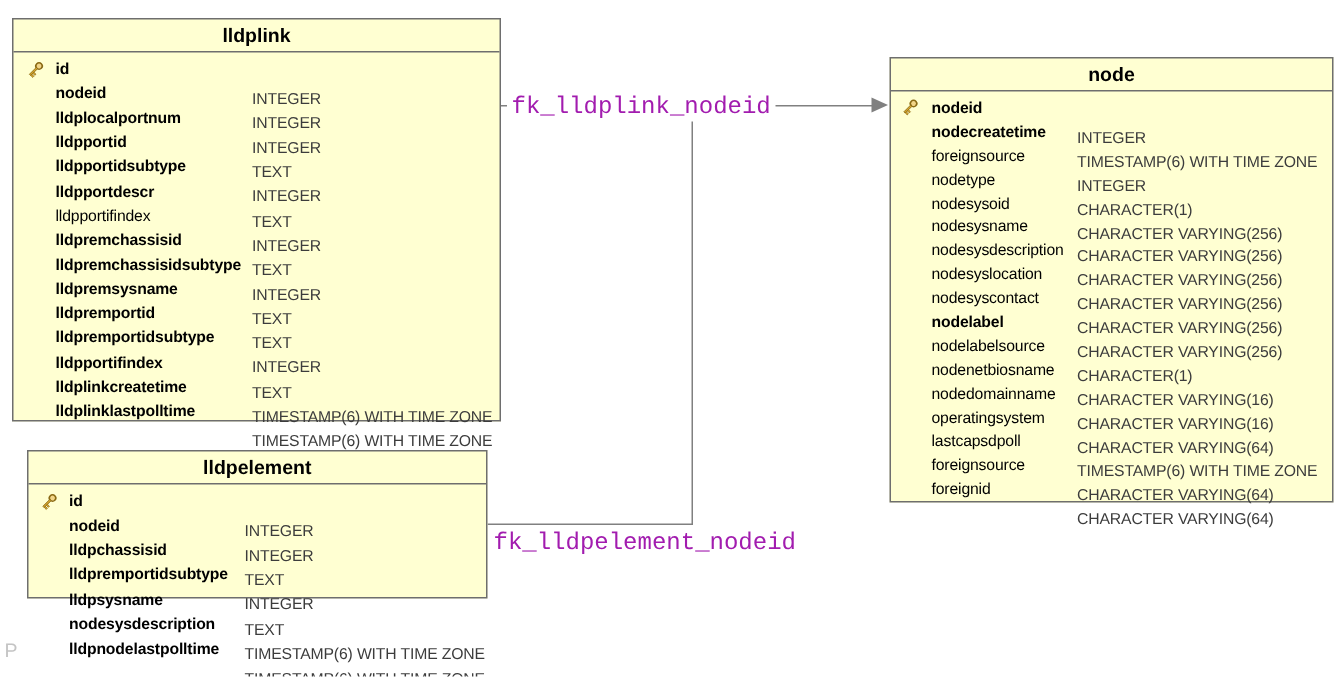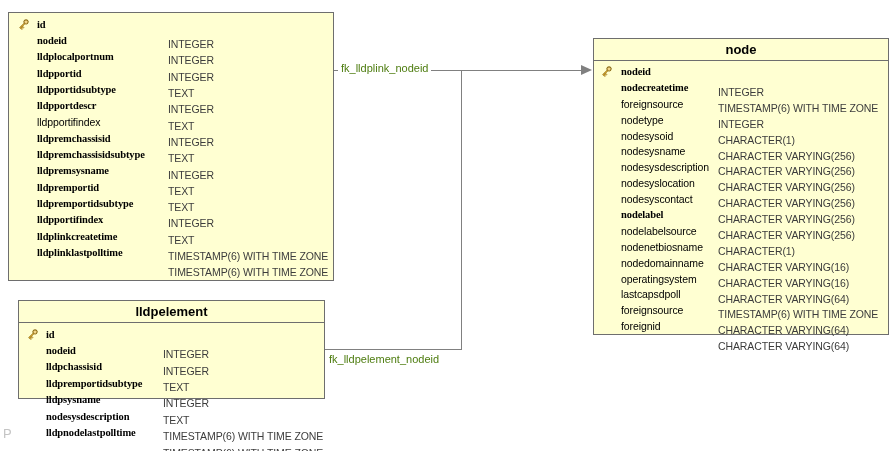--- a/index.html
+++ b/index.html
@@ -31,21 +31,21 @@
     display:flex;
     align-items:center;
     white-space:nowrap;
   }
   .kcell{display:inline-flex; align-items:center;}
   .ncell{
     font-size:10.5px;
     letter-spacing:-0.1px;
     color:#000;
   }
-  .ncell.b{font-weight:bold;font-family:Liberation Serif, serif;}
+  .ncell.b{font-weight:bold;}
   .tycell{
     font-size:10.5px;
     letter-spacing:-0.1px;
     color:#3c3c3c;
     margin-top:40px;
   }
   
   .t1 .row{height:16.3px; padding-left:8px;}
   .t1 .kcell{width:20px;}
   .t1 .ncell{width:131px;}
@@ -67,24 +67,25 @@
   #arrowhead{
     position:absolute; left:581px; top:65px;
     width:0; height:0;
     border-top:5px solid transparent;
     border-bottom:5px solid transparent;
     border-left:11px solid #808080;
   }
   .edge-label{
     position:absolute;
     background:#ffffff;
-    font-size:11px;
-    color:#4d7c0f;
+    font-size:16px;
+    color:#a21caf;
     padding:1px 3px;
     white-space:nowrap;
+    font-family:Liberation Mono, monospace;
   }
   #lbl-rel1{left:338px; top:61px;}
   #lbl-rel2{left:326px; top:352px;}
 
   #watermark{
     position:absolute;
     left:3px; top:426px;
     font-size:13px;
     color:#c4c4c4;
   }
@@ -99,20 +100,21 @@
 
   <div class="edge" id="edge-h1"></div>
   <div class="edge" id="edge-v"></div>
   <div class="edge" id="edge-h2"></div>
   <div id="arrowhead"></div>
 
   <div class="edge-label" id="lbl-rel1">fk_lldplink_nodeid</div>
   <div class="edge-label" id="lbl-rel2">fk_lldpelement_nodeid</div>
 
   <div class="etable" id="tbl-lldplink">
+    <div class="t-header">lldplink</div>
     <div class="t-rows t1">
         <div class="row">
           <span class="kcell">
             <svg class="keysvg" width="13" height="13" viewBox="0 0 16 16">
               <g transform="rotate(45 8 8)">
                 <circle cx="8" cy="3.6" r="2.6" fill="#F2D588" stroke="#8a6a15" stroke-width="1.3"></circle>
                 <rect x="7.25" y="6" width="1.5" height="8" fill="#D9A62E" stroke="#8a6a15" stroke-width="0.7"></rect>
                 <rect x="8.6" y="10.2" width="2.4" height="1.3" fill="#D9A62E" stroke="#8a6a15" stroke-width="0.6"></rect>
                 <rect x="8.6" y="12.6" width="2.4" height="1.3" fill="#D9A62E" stroke="#8a6a15" stroke-width="0.6"></rect>
               </g>

